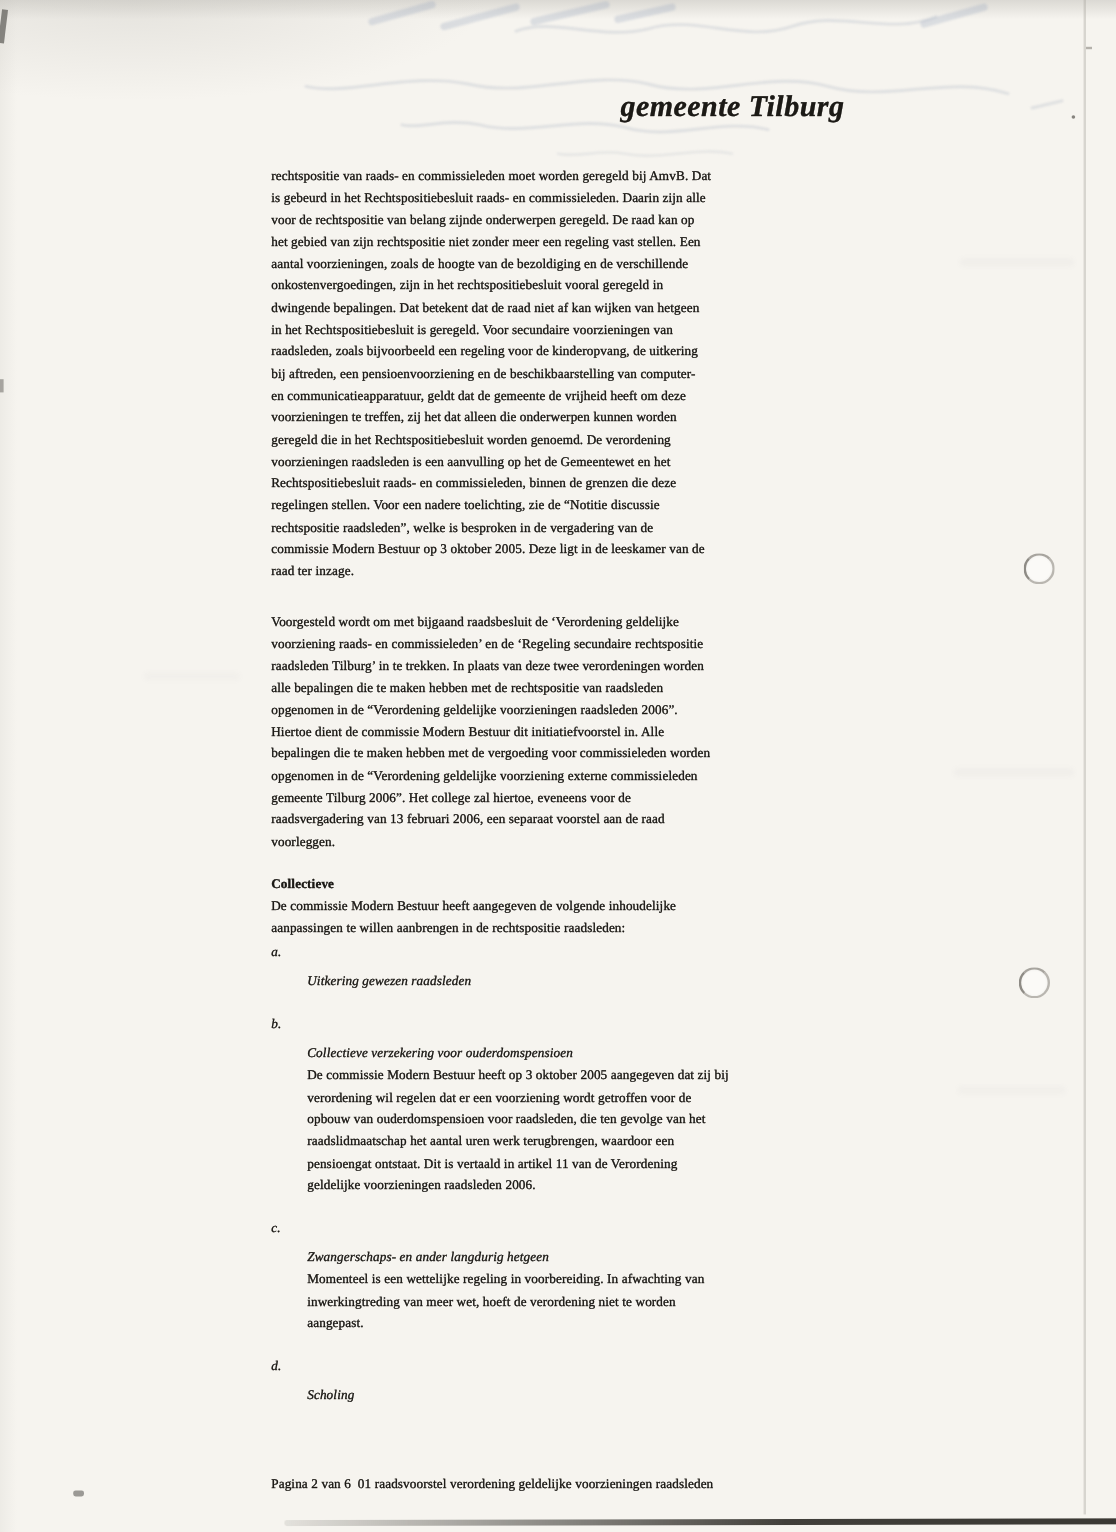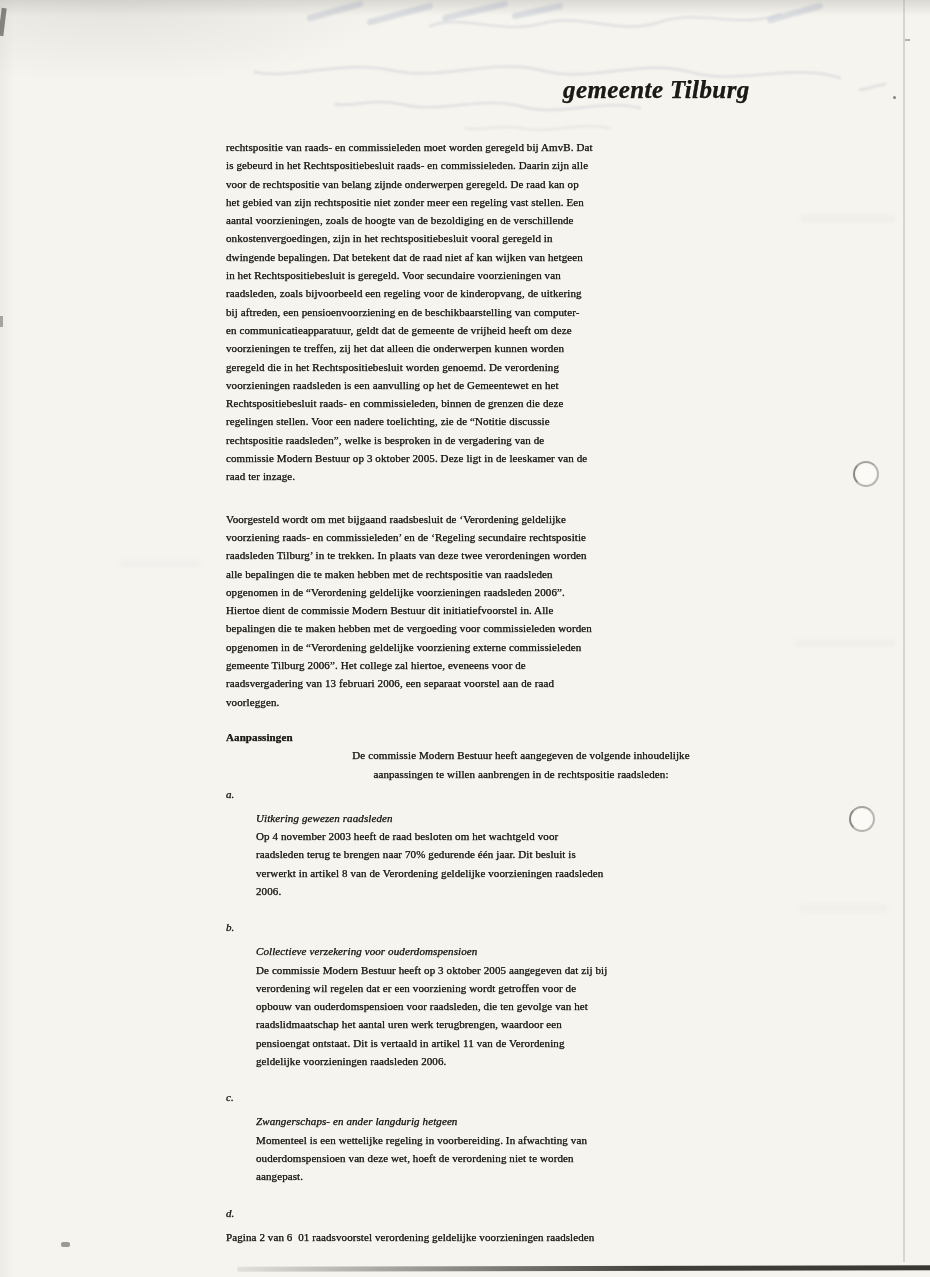--- a/index.html
+++ b/index.html
@@ -17,34 +17,34 @@
       #f6f4ef;
   }
   
   .ink {
     color:#1c1a16;
     -webkit-text-stroke:0.25px rgba(28,26,22,0.85);
     text-shadow:0 0 0.35px rgba(28,26,22,0.5);
   }
   
   .doc-header {
-    position:absolute; left:563px; top:76px;
+    position:absolute; left:517px; top:76px;
     font-size:25px; font-weight:bold; font-style:italic;
     letter-spacing:0.4px;
   }
   
   .content {
     position:absolute; left:226px; top:138px; width:590px;
     font-size:11px; line-height:18.3px; letter-spacing:0.1px;
   }
   .para { white-space:pre; }
   .para-1 { margin-bottom:24px; }
   .para-2 { margin-bottom:0; }
   .section-heading { font-weight:bold; margin-top:17px; }
-  .section-intro { white-space:pre;text-align:center; }
+  .section-intro { white-space:pre; }
   .item { display:grid; grid-template-columns:30px 1fr; margin-top:18px; }
   .item-a { margin-top:2px; }
   .item .letter { font-style:italic; grid-column:1; grid-row:1; }
   .item .title  { font-style:italic; grid-column:2; grid-row:1;margin-top:24px; }
   .item .body   { grid-column:2; grid-row:2; white-space:pre; }
   
   .doc-footer {
     position:absolute; left:226px; top:1231px;
     font-size:11px; letter-spacing:0.1px; white-space:pre;
   }
@@ -139,55 +139,52 @@
 raadsleden Tilburg’ in te trekken. In plaats van deze twee verordeningen worden
 alle bepalingen die te maken hebben met de rechtspositie van raadsleden
 opgenomen in de “Verordening geldelijke voorzieningen raadsleden 2006”.
 Hiertoe dient de commissie Modern Bestuur dit initiatiefvoorstel in. Alle
 bepalingen die te maken hebben met de vergoeding voor commissieleden worden
 opgenomen in de “Verordening geldelijke voorziening externe commissieleden
 gemeente Tilburg 2006”. Het college zal hiertoe, eveneens voor de
 raadsvergadering van 13 februari 2006, een separaat voorstel aan de raad
 voorleggen.</div>
 
-    <div class="section-heading">Aanpassingen</div>
+    <div class="section-heading">Collectieve</div>
 
     <div class="section-intro">De commissie Modern Bestuur heeft aangegeven de volgende inhoudelijke
 aanpassingen te willen aanbrengen in de rechtspositie raadsleden:</div>
 
     <div class="item item-a">
       <span class="letter">a.</span>
       <span class="title">Uitkering gewezen raadsleden</span>
-      <div class="body">Op 4 november 2003 heeft de raad besloten om het wachtgeld voor
-raadsleden terug te brengen naar 70% gedurende één jaar. Dit besluit is
-verwerkt in artikel 8 van de Verordening geldelijke voorzieningen raadsleden
-2006.</div>
     </div>
 
     <div class="item">
       <span class="letter">b.</span>
       <span class="title">Collectieve verzekering voor ouderdomspensioen</span>
       <div class="body">De commissie Modern Bestuur heeft op 3 oktober 2005 aangegeven dat zij bij
 verordening wil regelen dat er een voorziening wordt getroffen voor de
 opbouw van ouderdomspensioen voor raadsleden, die ten gevolge van het
 raadslidmaatschap het aantal uren werk terugbrengen, waardoor een
 pensioengat ontstaat. Dit is vertaald in artikel 11 van de Verordening
 geldelijke voorzieningen raadsleden 2006.</div>
     </div>
 
     <div class="item">
       <span class="letter">c.</span>
       <span class="title">Zwangerschaps- en ander langdurig hetgeen</span>
       <div class="body">Momenteel is een wettelijke regeling in voorbereiding. In afwachting van
-ouderdomspensioen van deze wet, hoeft de verordening niet te worden
+inwerkingtreding van meer wet, hoeft de verordening niet te worden
 aangepast.</div>
     </div>
 
     <div class="item">
       <span class="letter">d.</span>
+      <span class="title">Scholing</span>
     </div>
 
   </div>
 
   <div class="doc-footer ink">Pagina 2 van 6  01 raadsvoorstel verordening geldelijke voorzieningen raadsleden</div>
 
   <div class="punch-hole hole-1"></div>
   <div class="punch-hole hole-2"></div>
 
   <div class="edge-mark mark-1"></div>

